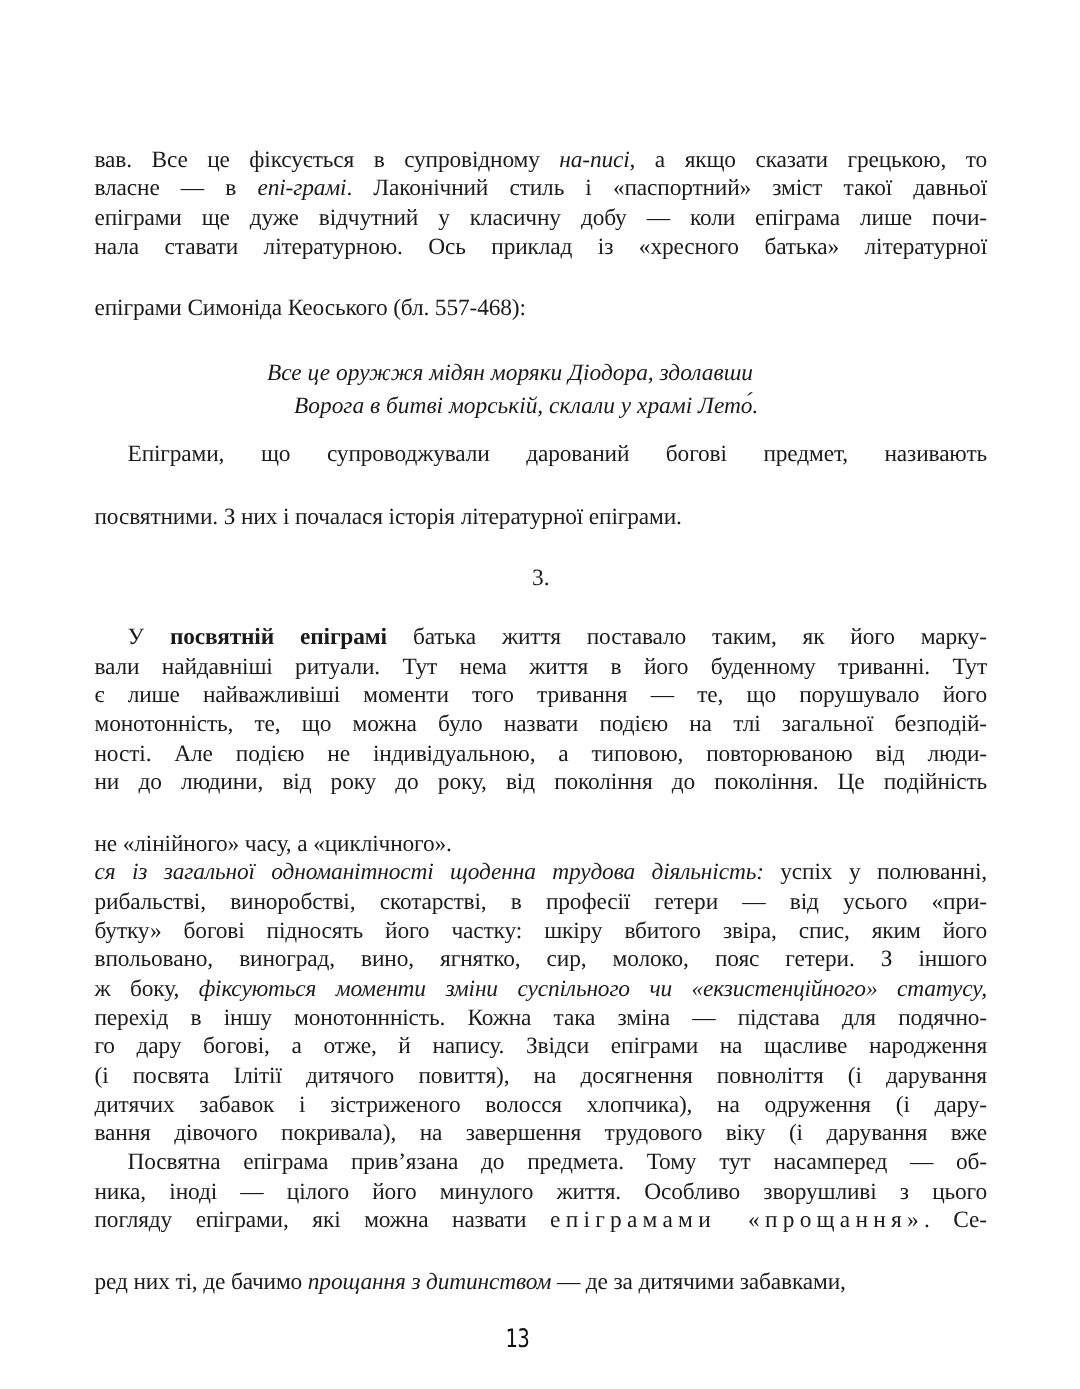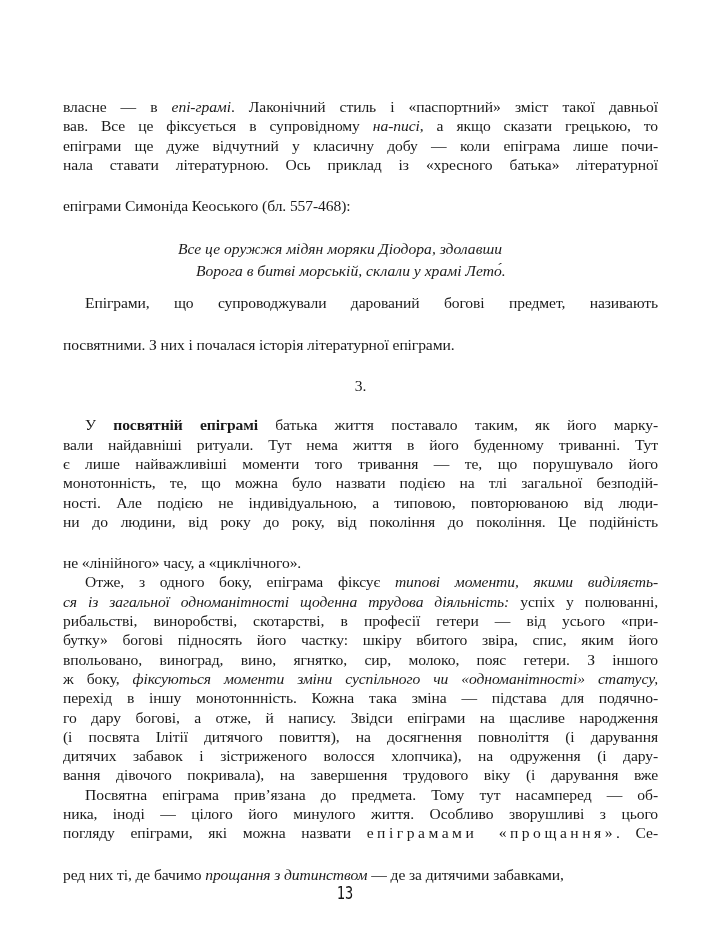--- a/index.html
+++ b/index.html
@@ -52,22 +52,22 @@
     transform:scaleX(0.8);
     color:#111;
   }
 </style>
 </head>
 <body>
 
 <div class="page">
   <div class="text-block" id="content">
       <div class="para">
+        <div class="line"><span>вав. Все це фіксується в супровідному </span><span class="i">на-писі</span><span>, а якщо сказати грецькою, то</span></div>
         <div class="line"><span>власне — в </span><span class="i">епі-грамі</span><span>. Лаконічний стиль і «паспортний» зміст такої давньої</span></div>
-        <div class="line"><span>вав. Все це фіксується в супровідному </span><span class="i">на-писі</span><span>, а якщо сказати грецькою, то</span></div>
         <div class="line"><span>епіграми ще дуже відчутний у класичну добу — коли епіграма лише почи-</span></div>
         <div class="line"><span>нала ставати літературною. Ось приклад із «хресного батька» літературної</span></div>
         <div class="line end"><span>епіграми Симоніда Кеоського (бл. 557-468):</span></div>
       </div>
       <div class="verse">
         <div class="vline">Все це оружжя мідян моряки Діодора, здолавши</div>
         <div class="vline v2">Ворога в битві морській, склали у храмі Лето́.</div>
       </div>
       <div class="para">
         <div class="line indent"><span>Епіграми, що супроводжували дарований богові предмет, називають</span></div>
@@ -77,26 +77,25 @@
       <div class="para">
         <div class="line indent"><span>У </span><span class="b">посвятній епіграмі</span><span> батька життя поставало таким, як його марку-</span></div>
         <div class="line"><span>вали найдавніші ритуали. Тут нема життя в його буденному триванні. Тут</span></div>
         <div class="line"><span>є лише найважливіші моменти того тривання — те, що порушувало його</span></div>
         <div class="line"><span>монотонність, те, що можна було назвати подією на тлі загальної безподій-</span></div>
         <div class="line"><span>ності. Але подією не індивідуальною, а типовою, повторюваною від люди-</span></div>
         <div class="line"><span>ни до людини, від року до року, від покоління до покоління. Це подійність</span></div>
         <div class="line end"><span>не «лінійного» часу, а «циклічного».</span></div>
       </div>
       <div class="para">
-        <div class="line indent"><span>Отже, з одного боку, епіграма фіксує </span><span class="i">типові моменти, якими виділяєть-</span></div>
         <div class="line"><span class="i">ся із загальної одноманітності щоденна трудова діяльність:</span><span> успіх у полюванні,</span></div>
         <div class="line"><span>рибальстві, виноробстві, скотарстві, в професії гетери — від усього «при-</span></div>
         <div class="line"><span>бутку» богові підносять його частку: шкіру вбитого звіра, спис, яким його</span></div>
         <div class="line"><span>впольовано, виноград, вино, ягнятко, сир, молоко, пояс гетери. З іншого</span></div>
-        <div class="line"><span>ж боку, </span><span class="i">фіксуються моменти зміни суспільного чи «одноманітності» статусу,</span></div>
+        <div class="line"><span>ж боку, </span><span class="i">фіксуються моменти зміни суспільного чи «екзистенційного» статусу,</span></div>
         <div class="line"><span>перехід в іншу монотоннність. Кожна така зміна — підстава для подячно-</span></div>
         <div class="line"><span>го дару богові, а отже, й напису. Звідси епіграми на щасливе народження</span></div>
         <div class="line"><span>(і посвята Ілітії дитячого повиття), на досягнення повноліття (і дарування</span></div>
         <div class="line"><span>дитячих забавок і зістриженого волосся хлопчика), на одруження (і дару-</span></div>
         <div class="line"><span>вання дівочого покривала), на завершення трудового віку (і дарування вже</span></div>
       </div>
       <div class="para">
         <div class="line indent"><span>Посвятна епіграма прив’язана до предмета. Тому тут насамперед — об-</span></div>
         <div class="line"><span>ника, іноді — цілого його минулого життя. Особливо зворушливі з цього</span></div>
         <div class="line"><span>погляду епіграми, які можна назвати </span><span class="sp">епіграмами «прощання»</span><span>. Се-</span></div>

